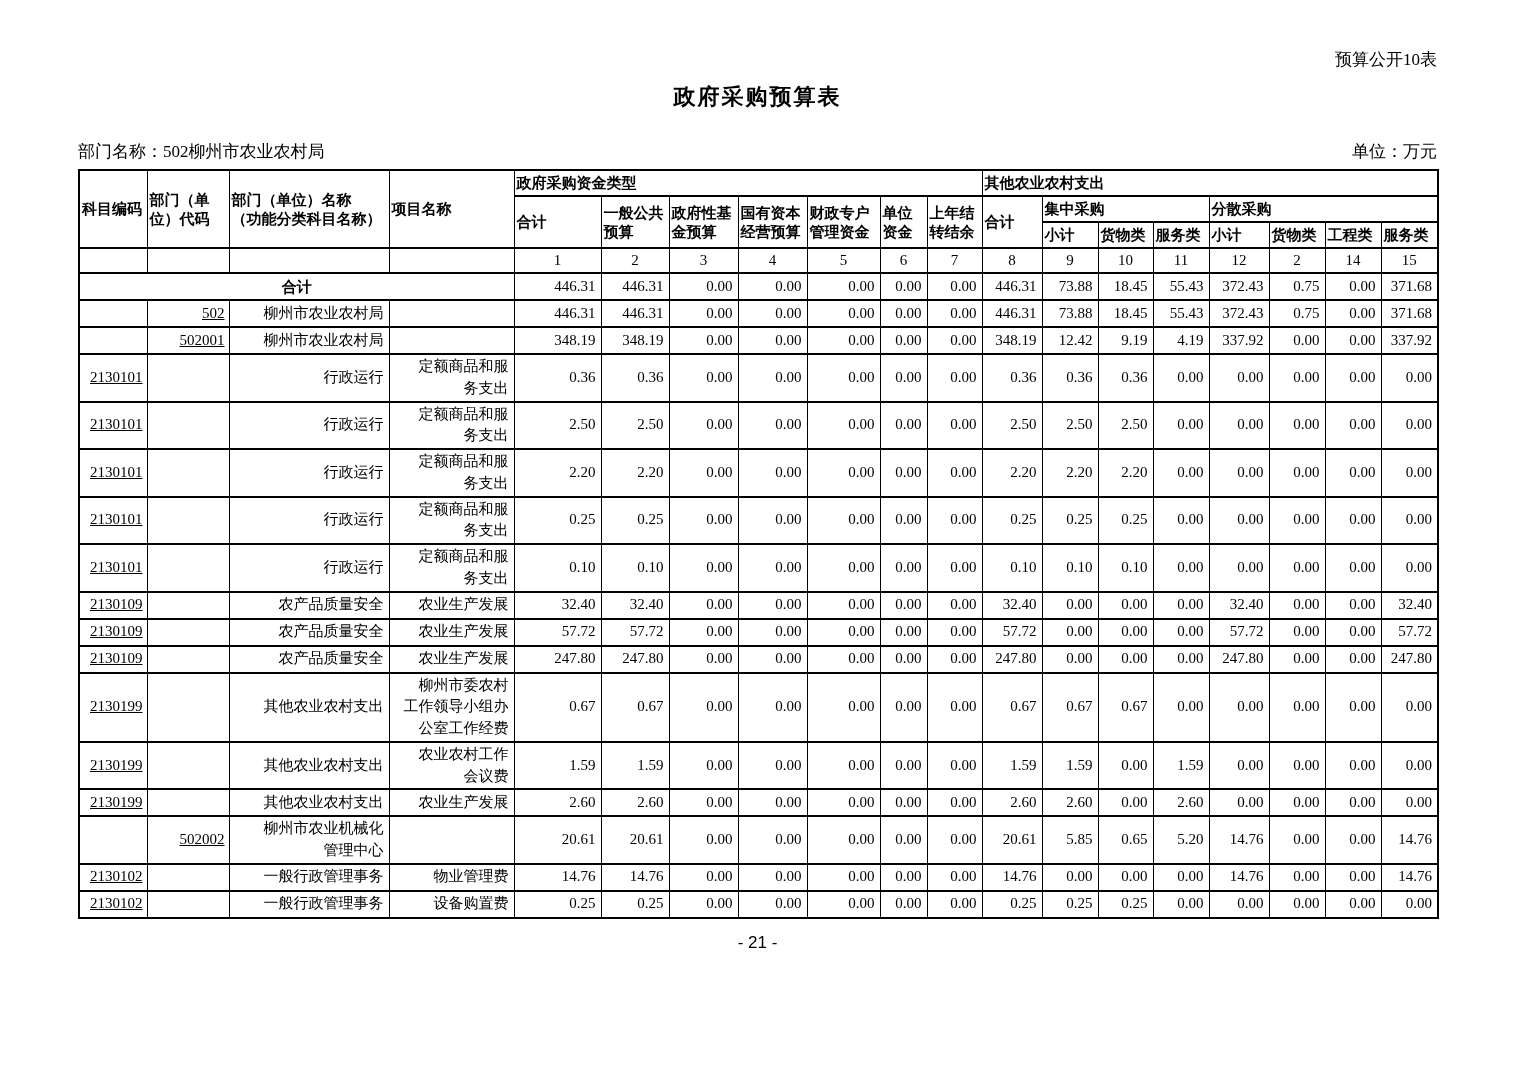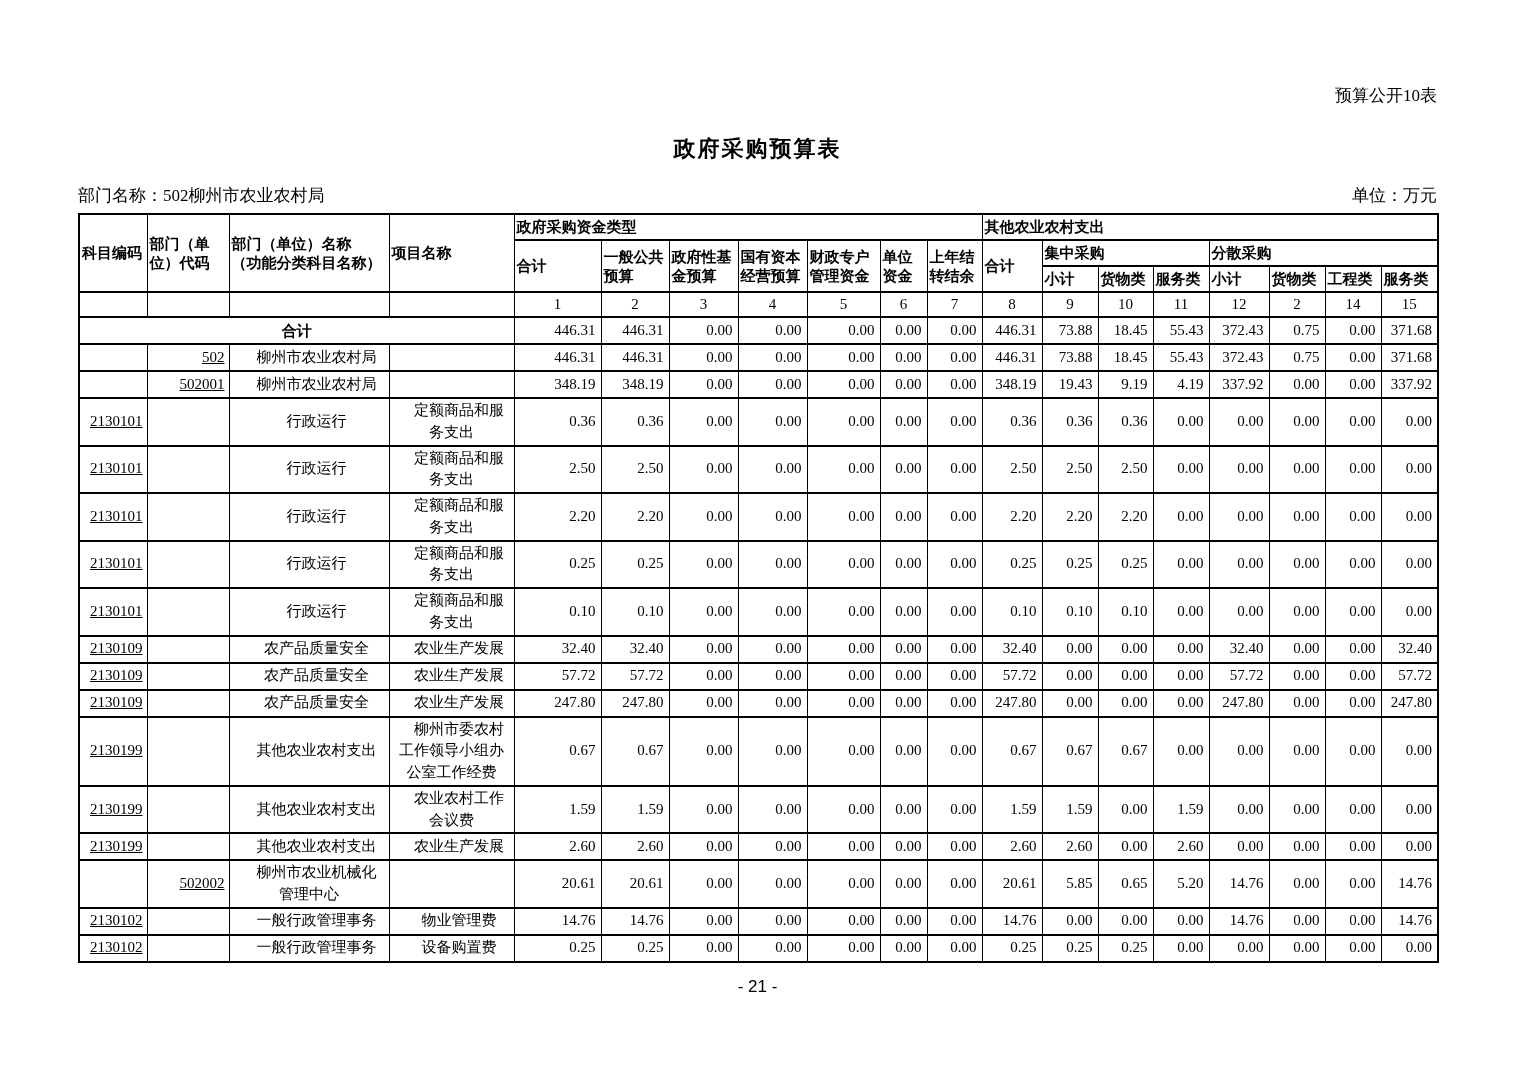--- a/index.html
+++ b/index.html
@@ -1,36 +1,36 @@
 <!DOCTYPE html>
 <html><head>
 <meta charset="utf-8">
 <style>
   html,body{margin:0;padding:0;background:#fff;}
   body{width:1520px;height:1074px;overflow:hidden;color:#000;
        font-family:"Liberation Serif","DejaVu Serif",serif;}
-  .page{padding:84px 83px 0 78px;box-sizing:border-box;}
+  .page{padding:48px 83px 0 78px;box-sizing:border-box;}
   .note{text-align:right;font-size:17px;height:22px;}
-  .title{text-align:center;font-size:22px;font-weight:bold;margin-top:28px;letter-spacing:2px;}
-  .meta{display:flex;justify-content:space-between;font-size:17px;margin-top:20px;margin-bottom:6px;}
+  .title{text-align:center;font-size:22px;font-weight:bold;margin-top:12px;letter-spacing:2px;}
+  .meta{display:flex;justify-content:space-between;font-size:17px;margin-top:28px;margin-bottom:6px;}
   table{border-collapse:collapse;table-layout:fixed;width:1359px;border:2px solid #000;}
   th,td{border:1px solid #000;border-top-width:2px;border-bottom-width:2px;
         overflow:hidden;box-sizing:border-box;}
   th{font-family:"Liberation Sans","DejaVu Sans",sans-serif;font-weight:bold;font-size:15px;
      text-align:left;padding:1px 2px;line-height:1.3;white-space:pre-line;font-weight:700;}
   td{font-size:15px;padding:1px 4px;line-height:1.45;}
   thead tr.h1{height:26px;}
   thead tr.h2{height:26px;}
   thead tr.h3{height:26px;}
   thead tr.num-row{height:25px;}
   .num-row td{text-align:center;padding:0;font-size:15px;}
   tbody td{height:27px;}
   td.v{text-align:right;padding-right:5px;}
   td.c{text-align:right;text-decoration:underline;}
-  td.t{text-align:center;text-indent:1em;padding:1px 5px;}
+  td.t{text-align:right;text-indent:1em;padding:1px 5px;}
   td.merged{text-align:center;font-family:"Liberation Sans","DejaVu Sans",sans-serif;
             font-weight:bold;font-size:15px;}
   .footer{text-align:center;font-size:17px;margin-top:14px;
           font-family:"Liberation Sans","DejaVu Sans",sans-serif;}
 </style>
 </head>
 <body>
 
 <div class="page">
   <div class="note">预算公开10表</div>
@@ -168,21 +168,21 @@
           <td class="t">柳州市农业农村局</td>
           <td class="t"></td>
           <td class="v">348.19</td>
           <td class="v">348.19</td>
           <td class="v">0.00</td>
           <td class="v">0.00</td>
           <td class="v">0.00</td>
           <td class="v">0.00</td>
           <td class="v">0.00</td>
           <td class="v">348.19</td>
-          <td class="v">19.43</td>
+          <td class="v">12.42</td>
           <td class="v">9.19</td>
           <td class="v">4.19</td>
           <td class="v">337.92</td>
           <td class="v">0.00</td>
           <td class="v">0.00</td>
           <td class="v">337.92</td>
         </tr>
         <tr>
           <td class="c">2130101</td>
           <td class="c"></td>

